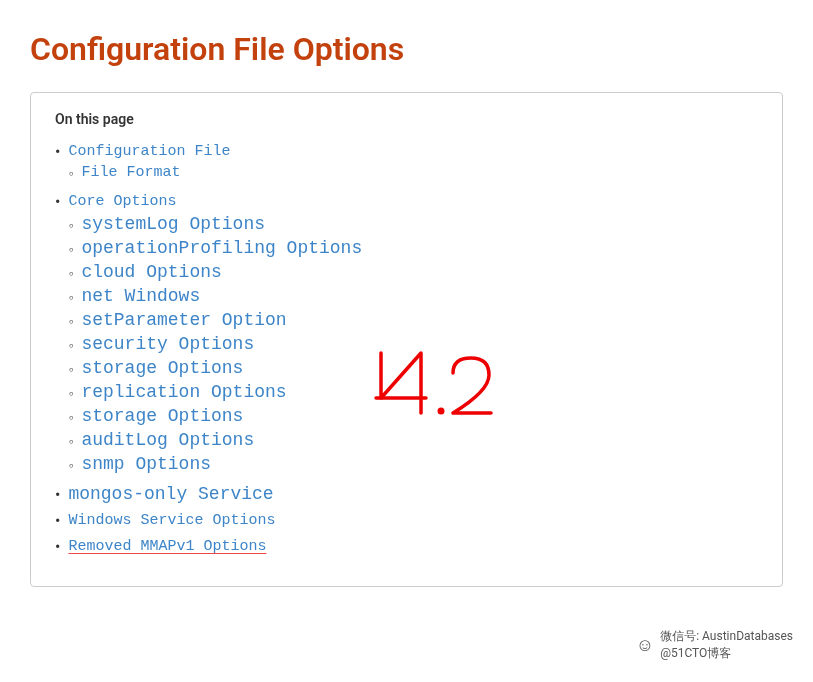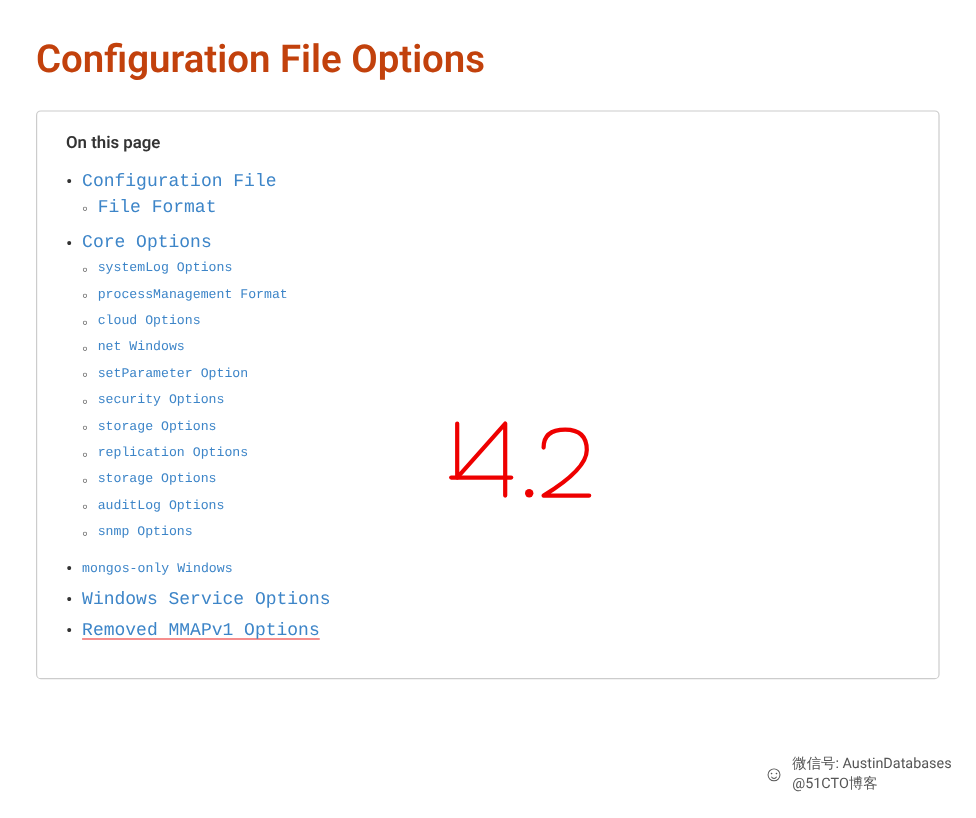--- a/index.html
+++ b/index.html
@@ -82,21 +82,21 @@
     }
 
     a {
       color: #3d85c8;
       text-decoration: none;
       font-family: Liberation Mono, monospace;
     }
 
     .link-monospace {
       font-family: 'Courier New', Courier, monospace;
-      font-size: 11px;
+      font-size: 18px;
     }
 
     .link-normal {
       font-size: 15px;
     }
 
     .li-content {
       flex: 1;
     }
 
@@ -160,21 +160,21 @@
     </li>
 
     <li>
       <div class="li-content">
         <a href="#" class="link-normal">Core Options</a>
         <ul class="toc-sublist">
           <li>
             <a href="#" class="link-monospace">systemLog Options</a>
           </li>
           <li>
-            <a href="#" class="link-monospace">processManagement Format</a>
+            <a href="#" class="link-monospace">operationProfiling Options</a>
           </li>
           <li>
             <a href="#" class="link-monospace">cloud Options</a>
           </li>
           <li>
             <a href="#" class="link-monospace">net Windows</a>
           </li>
           <li>
             <a href="#" class="link-monospace">setParameter Option</a>
           </li>
@@ -195,21 +195,21 @@
           </li>
           <li>
             <a href="#" class="link-monospace">snmp Options</a>
           </li>
         </ul>
       </div>
     </li>
 
     <li>
       <div class="li-content">
-        <a href="#" class="link-monospace">mongos-only Windows</a>
+        <a href="#" class="link-monospace">mongos-only Service</a>
       </div>
     </li>
 
     <li>
       <div class="li-content">
         <a href="#" class="link-normal">Windows Service Options</a>
       </div>
     </li>
 
     <li>

